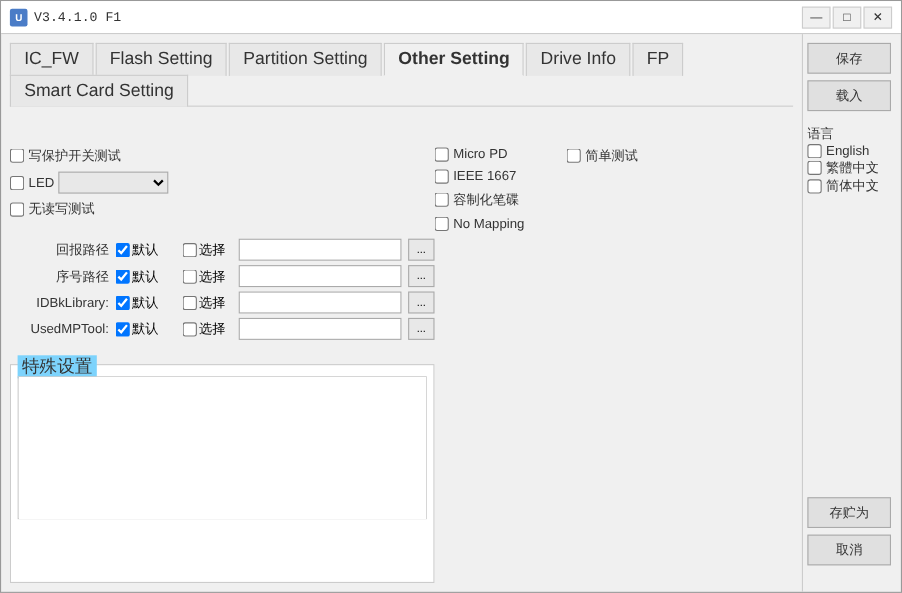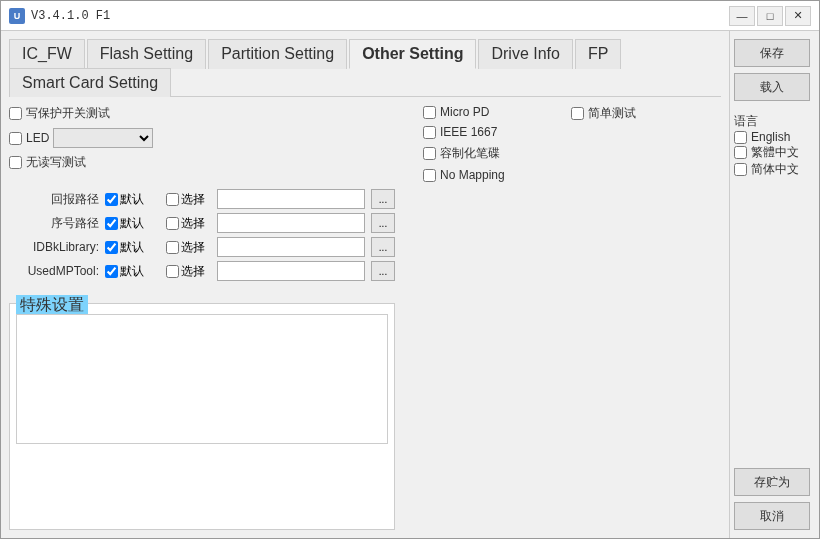--- a/index.html
+++ b/index.html
@@ -102,22 +102,23 @@
     }
     .tab.active {
       background: #f0f0f0;
       border-bottom: 1px solid #f0f0f0;
       font-weight: bold;
     }
 
     .settings-body {
       display: flex;
       flex: 1;
-      gap: 28px;
+      gap: 0;
       overflow: hidden;
+      margin-top: 28px;
     }
 
     .left-column {
       display: flex;
       flex-direction: column;
       gap: 6px;
       min-width: 200px;
     }
 
     .checkbox-row {
@@ -255,21 +256,21 @@
       font-size: 12px;
       outline: none;
       padding: 2px;
     }
 
     .sidebar {
       width: 90px;
       display: flex;
       flex-direction: column;
       gap: 6px;
-      padding: 8px 8px 8px 4px;
+      padding: 8px 8px 24px 4px;
       border-left: 1px solid #ccc;
     }
     .sidebar-btn {
       width: 76px;
       height: 28px;
       background: #e0e0e0;
       border: 1px solid #aaa;
       cursor: pointer;
       font-size: 12px;
       color: #333;

